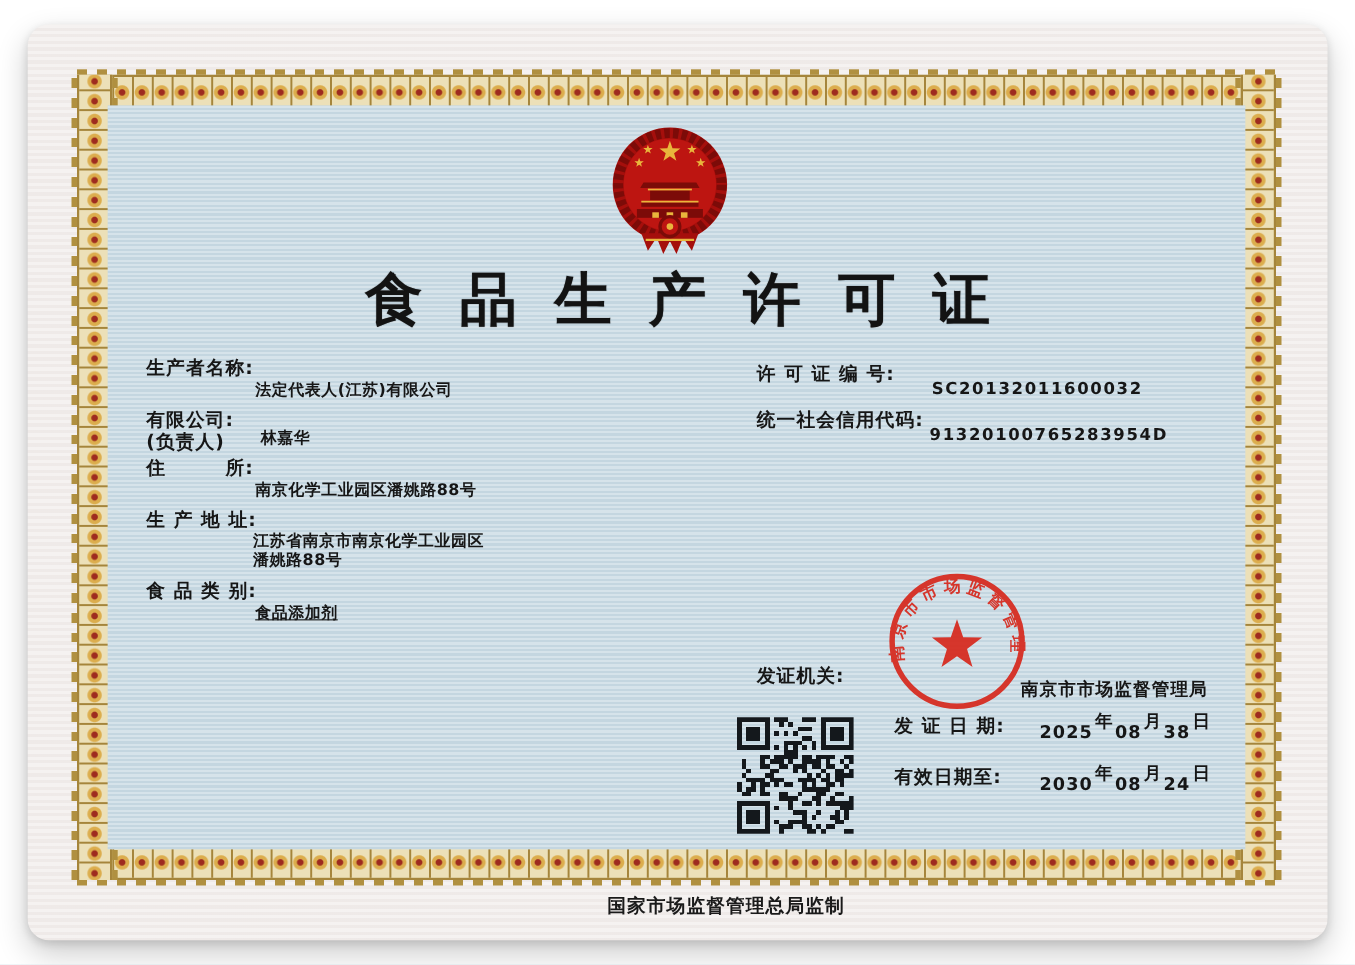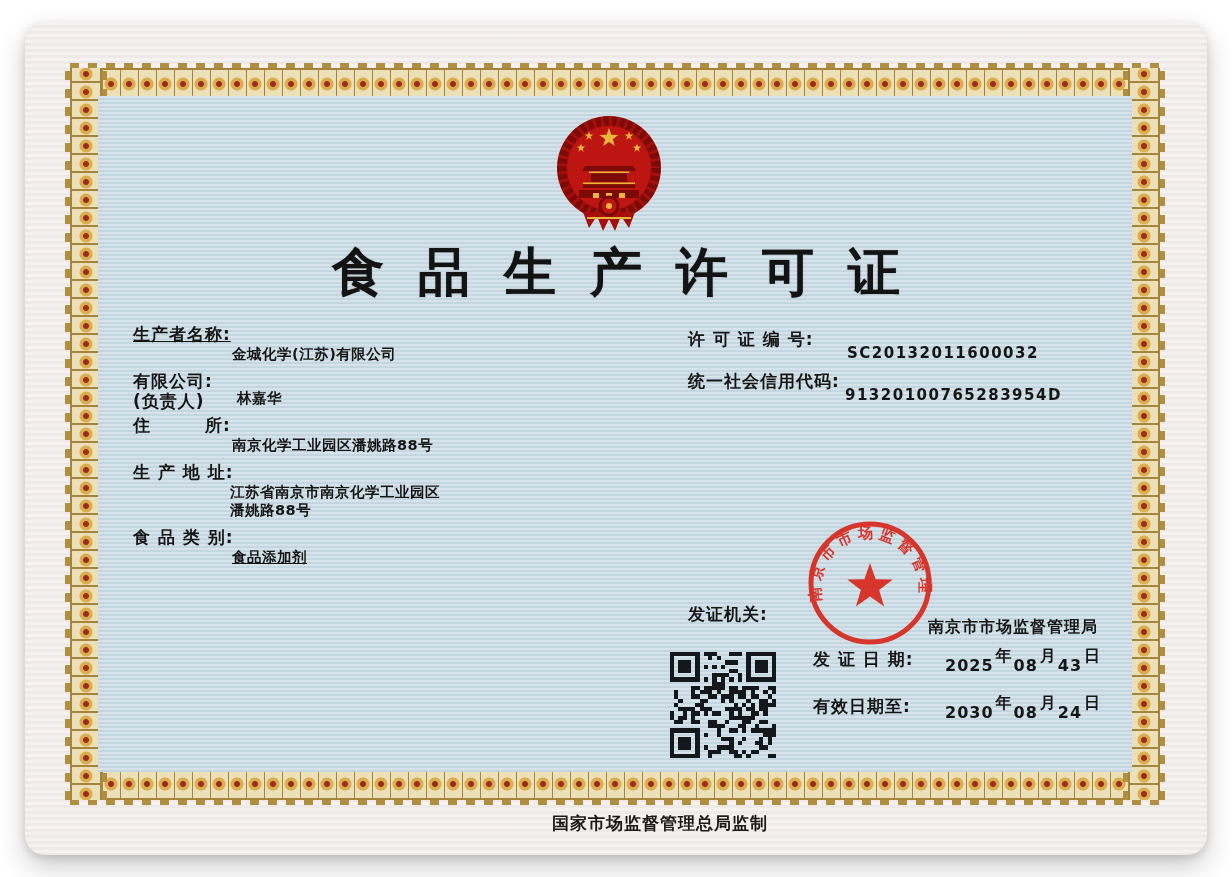--- a/index.html
+++ b/index.html
@@ -59,21 +59,21 @@
     background-image:repeating-linear-gradient(180deg,#d6e3ea 0 2px,#c4d6e0 2px 4px);
   }
   .emblem{position:absolute;left:528px;top:92px;width:112px;height:120px;}
   .title{
     position:absolute;left:0;top:216px;width:100%;text-align:center;
     font-size:52px;font-weight:bold;letter-spacing:34px;padding-left:34px;box-sizing:border-box;
     color:#131313;text-shadow:0 0 1px rgba(0,0,0,.6);
   }
   .lab{position:absolute;font-size:17px;font-weight:bold;white-space:pre;letter-spacing:1px;}
   .val{position:absolute;font-size:14.5px;font-weight:bold;letter-spacing:.5px;}
-  #lbl-producer{left:108px;top:301px;text-decoration:underline;} #val-producer{left:207px;top:323px;}
+  #lbl-producer{left:108px;top:301px;} #val-producer{left:207px;top:323px;}
   #lbl-legal{left:108px;top:348px;} #lbl-legal2{left:108px;top:368px;} #val-legal{left:212px;top:367px;}
   #lbl-residence{left:108px;top:392px;} #val-residence{left:207px;top:414px;}
   #lbl-prodaddr{left:108px;top:439px;} #val-prodaddr{left:205px;top:461px;width:224px;line-height:18px;}
   #lbl-foodcat{left:108px;top:504px;} #val-foodcat{left:207px;top:526px;text-decoration:underline;}
   #lbl-license{left:663px;top:306px;} #val-license{left:822px;top:322px;font-size:15px;letter-spacing:1.5px;text-align:right;}
   #lbl-credit{left:663px;top:348px;} #val-credit{left:820px;top:364px;font-size:15px;letter-spacing:1.5px;}
   #lbl-authority{left:663px;top:581px;}
   #val-authority{left:903px;top:595px;font-size:16px;letter-spacing:1px;}
   .seal{position:absolute;left:781px;top:497px;width:128px;height:128px;opacity:.92;}
   .date-row{position:absolute;white-space:nowrap;}
@@ -127,21 +127,21 @@
       <rect x="53" y="79" width="6" height="5"></rect>
       <rect x="66" y="79" width="6" height="5"></rect>
     </g>
     <circle cx="56" cy="92" r="9" fill="#bd1511" stroke="#7c0b08" stroke-width="3"></circle>
     <circle cx="56" cy="92" r="3" fill="#e9b53c"></circle>
   </svg>
 
   <div class="title">食品生产许可证</div>
 
   <div class="lab" id="lbl-producer">生产者名称:</div>
-  <div class="val" id="val-producer">金城化学(江苏)有限公司</div>
+  <div class="val" id="val-producer">法定代表人(江苏)有限公司</div>
 
   <div class="lab" id="lbl-legal">有限公司:</div>
   <div class="lab" id="lbl-legal2">(负责人)</div>
   <div class="val" id="val-legal">林嘉华</div>
 
   <div class="lab" id="lbl-residence">住　　　所:</div>
   <div class="val" id="val-residence">南京化学工业园区潘姚路88号</div>
 
   <div class="lab" id="lbl-prodaddr">生 产 地 址:</div>
   <div class="val" id="val-prodaddr">江苏省南京市南京化学工业园区潘姚路88号</div>
@@ -161,21 +161,21 @@
   <svg class="seal" viewBox="0 0 128 128" aria-hidden="true">
     <circle cx="64" cy="64" r="59" fill="none" stroke="#d7281c" stroke-width="5"></circle>
     <use href="#st" transform="translate(64,68) scale(24)" fill="#d7281c"></use>
     <path id="sealArc" d="M 17,86 A 50,50 0 1 1 111,86" fill="none"></path>
     <text font-size="15" font-weight="bold" fill="#d7281c" letter-spacing="5">
       <textPath href="#sealArc" startOffset="4">南京市市场监督管理局</textPath>
     </text>
   </svg>
 
   <div class="date-row" id="row-issue">
-    <span class="d-label">发 证 日 期:</span><span class="d-num">2025</span><span class="d-unit m1">年</span><span class="d-num m2">08</span><span class="d-unit m1">月</span><span class="d-num m2">43</span><span class="d-unit m1">日</span>
+    <span class="d-label">发 证 日 期:</span><span class="d-num">2025</span><span class="d-unit m1">年</span><span class="d-num m2">08</span><span class="d-unit m1">月</span><span class="d-num m2">38</span><span class="d-unit m1">日</span>
   </div>
   <div class="date-row" id="row-valid">
     <span class="d-label">有效日期至:</span><span class="d-num">2030</span><span class="d-unit m1">年</span><span class="d-num m2">08</span><span class="d-unit m1">月</span><span class="d-num m2">24</span><span class="d-unit m1">日</span>
   </div>
 
   <div class="qr" id="qr"><svg viewBox="0 0 25 25" width="106" height="106" shape-rendering="crispEdges" fill="#14181c">
         <rect x="0" y="0" width="1" height="1"></rect>
         <rect x="1" y="0" width="1" height="1"></rect>
         <rect x="2" y="0" width="1" height="1"></rect>
         <rect x="3" y="0" width="1" height="1"></rect>

